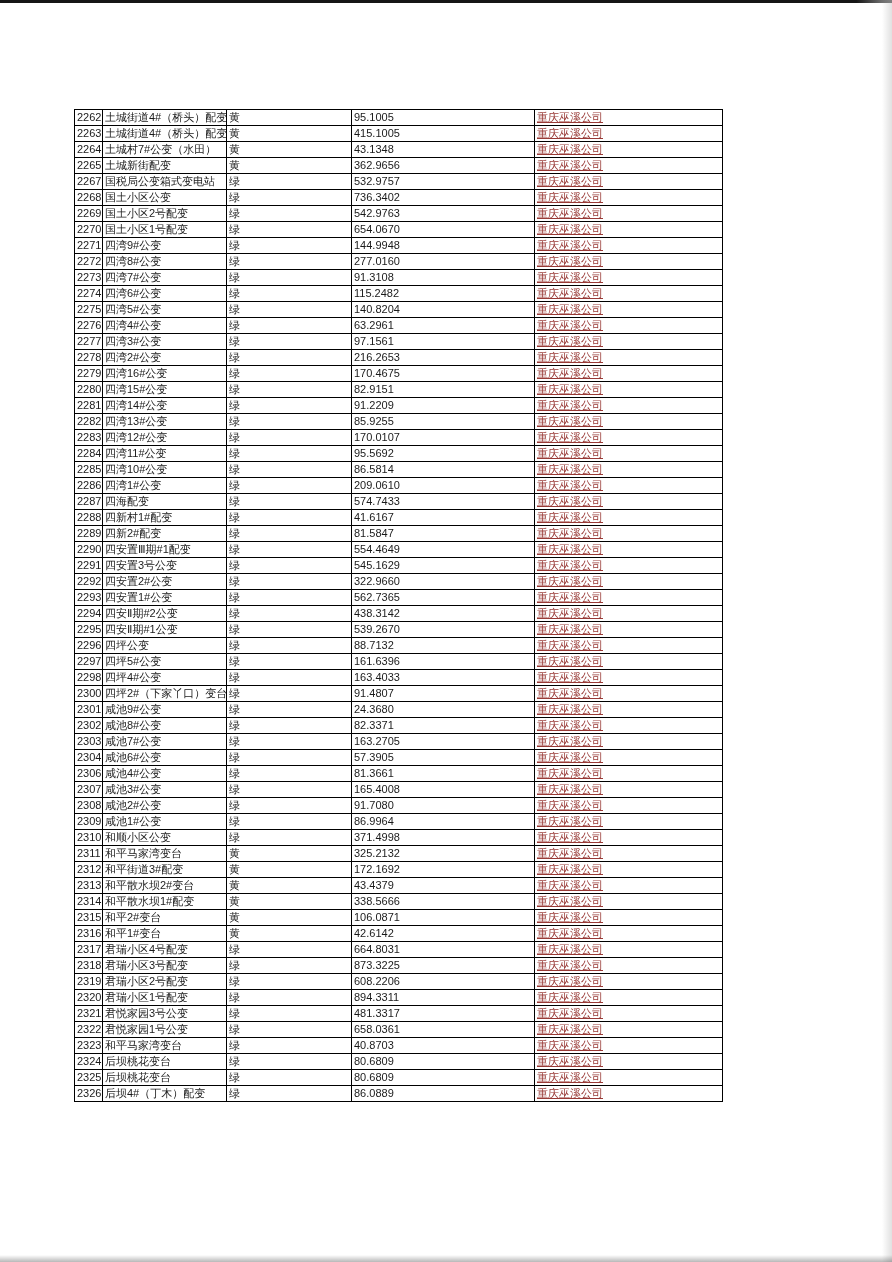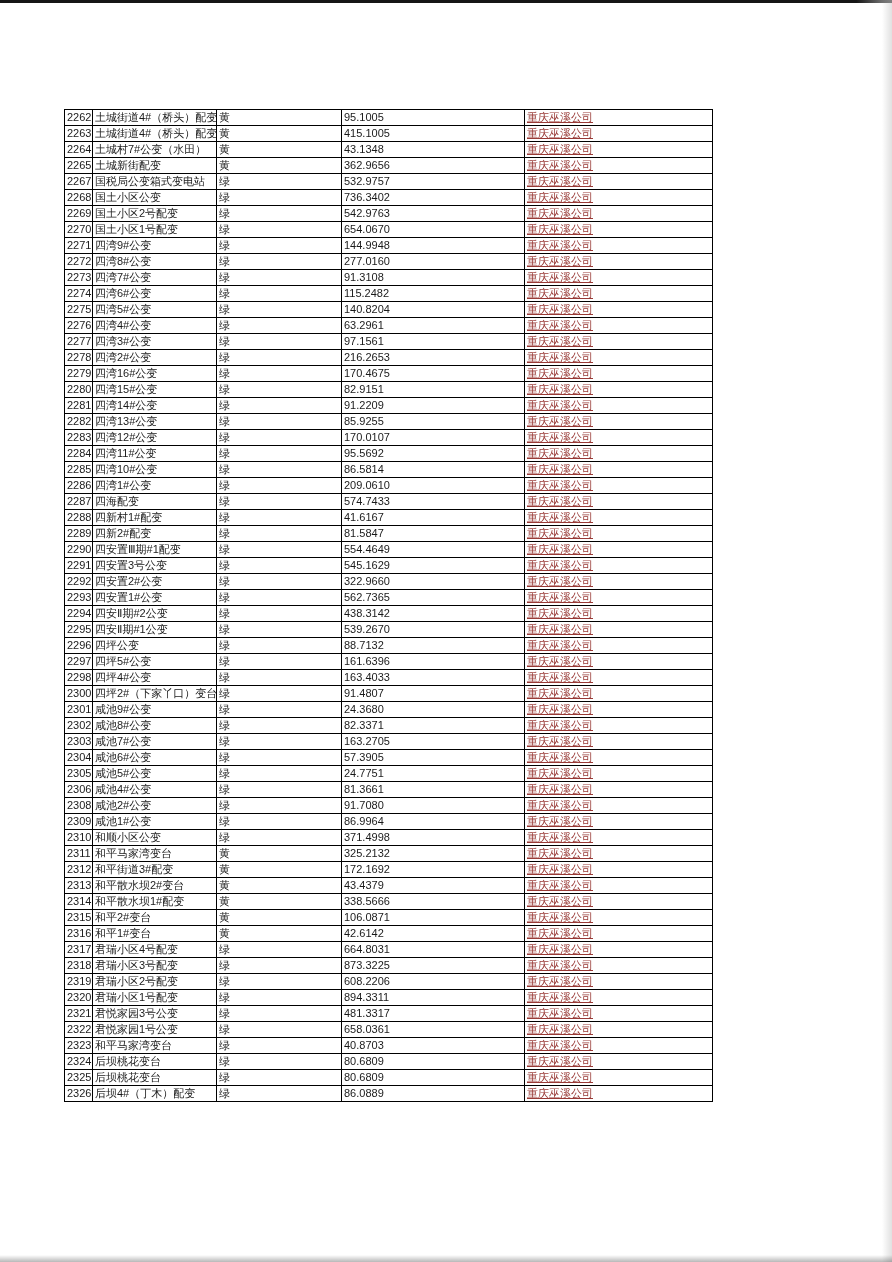--- a/index.html
+++ b/index.html
@@ -21,21 +21,21 @@
     background: linear-gradient(to right, rgba(0,0,0,0), rgba(0,0,0,0.12));
     pointer-events: none;
   }
   .edge-bottom {
     position: absolute; bottom: 0; left: 0;
     width: 100%; height: 7px;
     background: linear-gradient(to bottom, rgba(0,0,0,0), rgba(0,0,0,0.28));
     pointer-events: none;
   }
   .table-wrap {
-    position: absolute; left: 64px; top: 109px;
+    position: absolute; left: 74px; top: 109px;
   }
   table.data {
     border-collapse: collapse;
     table-layout: fixed;
     width: 648px;
   }
   table.data td {
     border: 1px solid #000000;
     height: 15px;
     line-height: 15px;
@@ -354,31 +354,31 @@
           <td class="c4"><span class="link">重庆巫溪公司</span></td>
         </tr>
         <tr>
           <td class="c0">2304</td>
           <td class="c1">咸池6#公变</td>
           <td class="c2">绿</td>
           <td class="c3">57.3905</td>
           <td class="c4"><span class="link">重庆巫溪公司</span></td>
         </tr>
         <tr>
-          <td class="c0">2305</td>
-          <td class="c1">咸池5#公变</td>
-          <td class="c2">绿</td>
-          <td class="c3">24.7751</td>
-          <td class="c4"><span class="link">重庆巫溪公司</span></td>
-        </tr>
-        <tr>
           <td class="c0">2306</td>
           <td class="c1">咸池4#公变</td>
           <td class="c2">绿</td>
           <td class="c3">81.3661</td>
+          <td class="c4"><span class="link">重庆巫溪公司</span></td>
+        </tr>
+        <tr>
+          <td class="c0">2307</td>
+          <td class="c1">咸池3#公变</td>
+          <td class="c2">绿</td>
+          <td class="c3">165.4008</td>
           <td class="c4"><span class="link">重庆巫溪公司</span></td>
         </tr>
         <tr>
           <td class="c0">2308</td>
           <td class="c1">咸池2#公变</td>
           <td class="c2">绿</td>
           <td class="c3">91.7080</td>
           <td class="c4"><span class="link">重庆巫溪公司</span></td>
         </tr>
         <tr>

